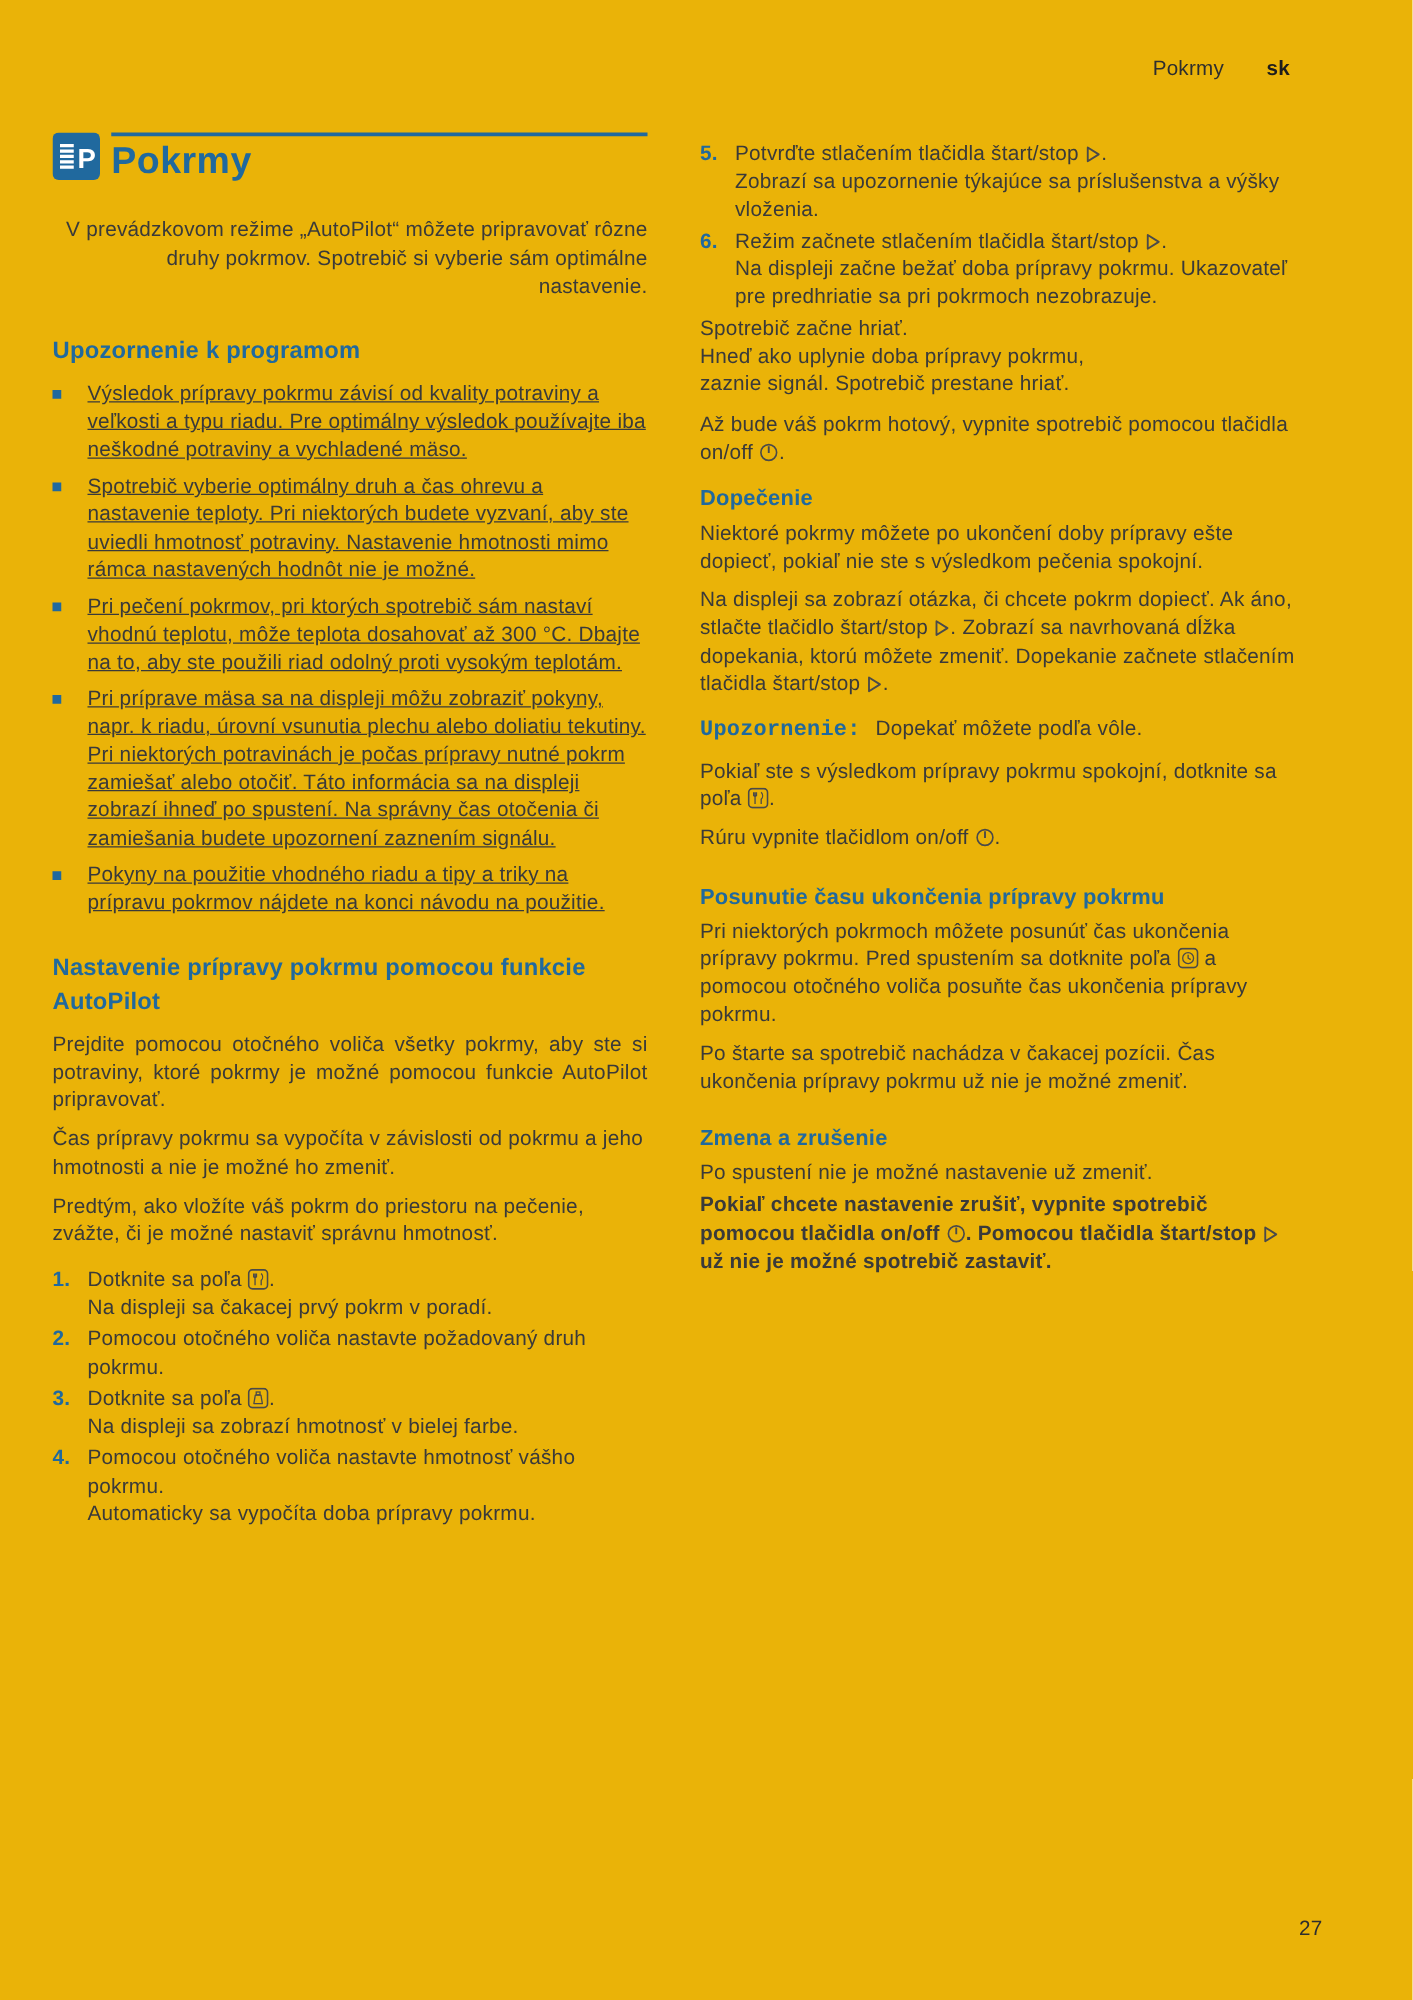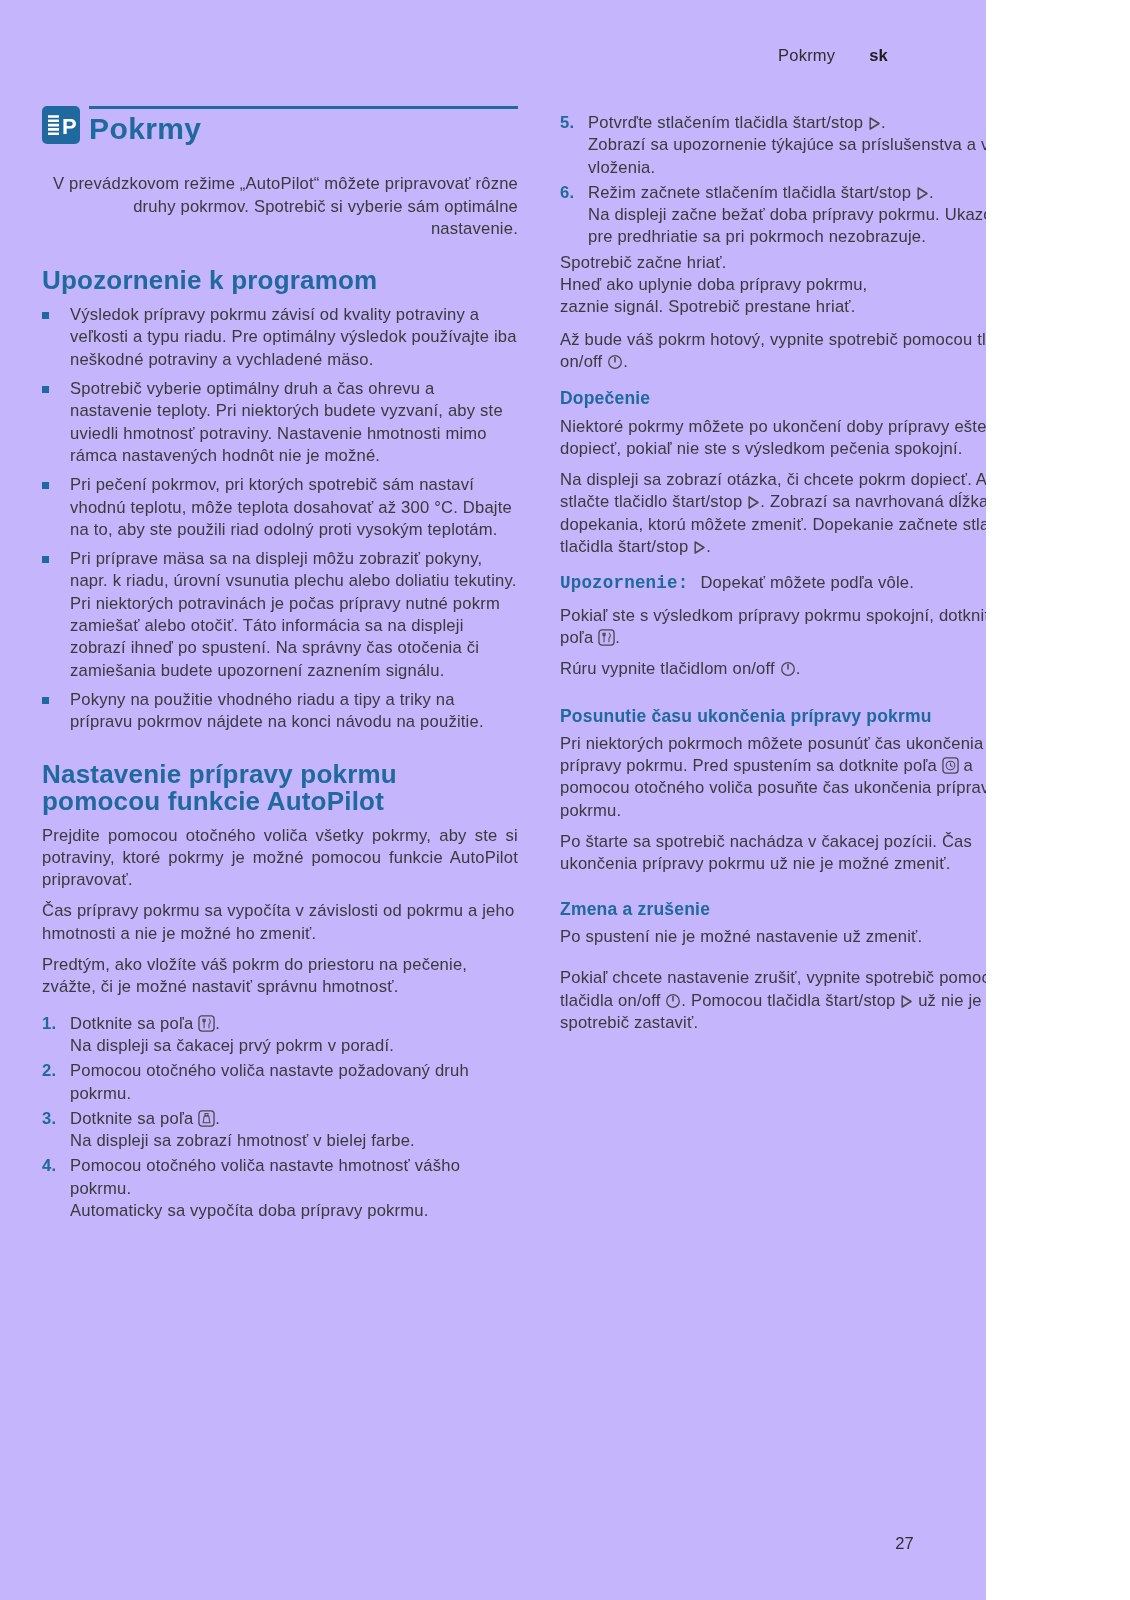--- a/index.html
+++ b/index.html
@@ -1,44 +1,44 @@
 <!DOCTYPE html>
 <html><head>
 <meta charset="utf-8">
 <style>
   :root{ --acc:#20699e; --txt:#3a3a3a; }
   html,body{margin:0;padding:0;background:#fff;}
-  .page{position:relative;width:986px;height:1600px;background:#c4b5fd;overflow:hidden;
+  .page{position:relative;width:1130px;height:1600px;background:#eab308;overflow:hidden;
         font-family:"Liberation Sans",sans-serif;font-size:16.6px;line-height:22.3px;
         color:var(--txt);letter-spacing:.2px;}
   
   .hdr{position:absolute;top:44px;right:98px;display:flex;gap:34px;font-size:16.5px;color:#2e2e2e;}
   .hdr .lang{font-weight:bold;color:#1d1d1d;}
   
   .cols{position:absolute;left:42px;top:106px;display:flex;gap:42px;}
   .col-l{width:476px;}
   .col-r{width:480px;padding-top:6px;}
   
   .titlebar{display:flex;gap:9px;align-items:flex-start;}
   .trest{flex:1;border-top:3.5px solid var(--acc);padding-top:2px;}
   .title{font-size:30px;font-weight:bold;color:var(--acc);line-height:36px;letter-spacing:.4px;}
   
-  .sec-h{font-size:26px;font-weight:bold;color:var(--acc);line-height:27px;
+  .sec-h{font-size:19px;font-weight:bold;color:var(--acc);line-height:27px;
          letter-spacing:.2px;margin:27px 0 10px;}
   .sub-h{font-size:17.5px;font-weight:bold;color:var(--acc);margin:20px 0 6px;}
   
   p{margin:9px 0 0;}
   .intro{margin-top:23px;text-align:right;}
   .just{text-align:justify;}
-  .tight{margin-top:19px;}
+  .tight{margin-top:4px;font-weight:bold;}
   .line{margin:0;}
   .group{margin-top:10px;}
   
   ul.notices{list-style:none;margin:8px 0 0;padding:0;}
-  ul.notices li{display:flex;margin-bottom:7px;}
+  ul.notices li{display:flex;margin-bottom:7px;text-decoration:underline;}
   .sq{width:7px;height:7px;background:var(--acc);margin-top:8px;flex:none;}
   .ntx{margin-left:21px;}
   
   .steps{margin-top:14px;}
   .step{display:flex;margin-bottom:3px;}
   .step .num{width:28px;flex:none;color:var(--acc);font-weight:bold;}
   .stx{flex:1;}
   
   .note{margin-top:14px;}
   .note-lab{font-size:17.5px;font-weight:bold;color:var(--acc);margin-right:12px;font-family:Liberation Mono, monospace;}

